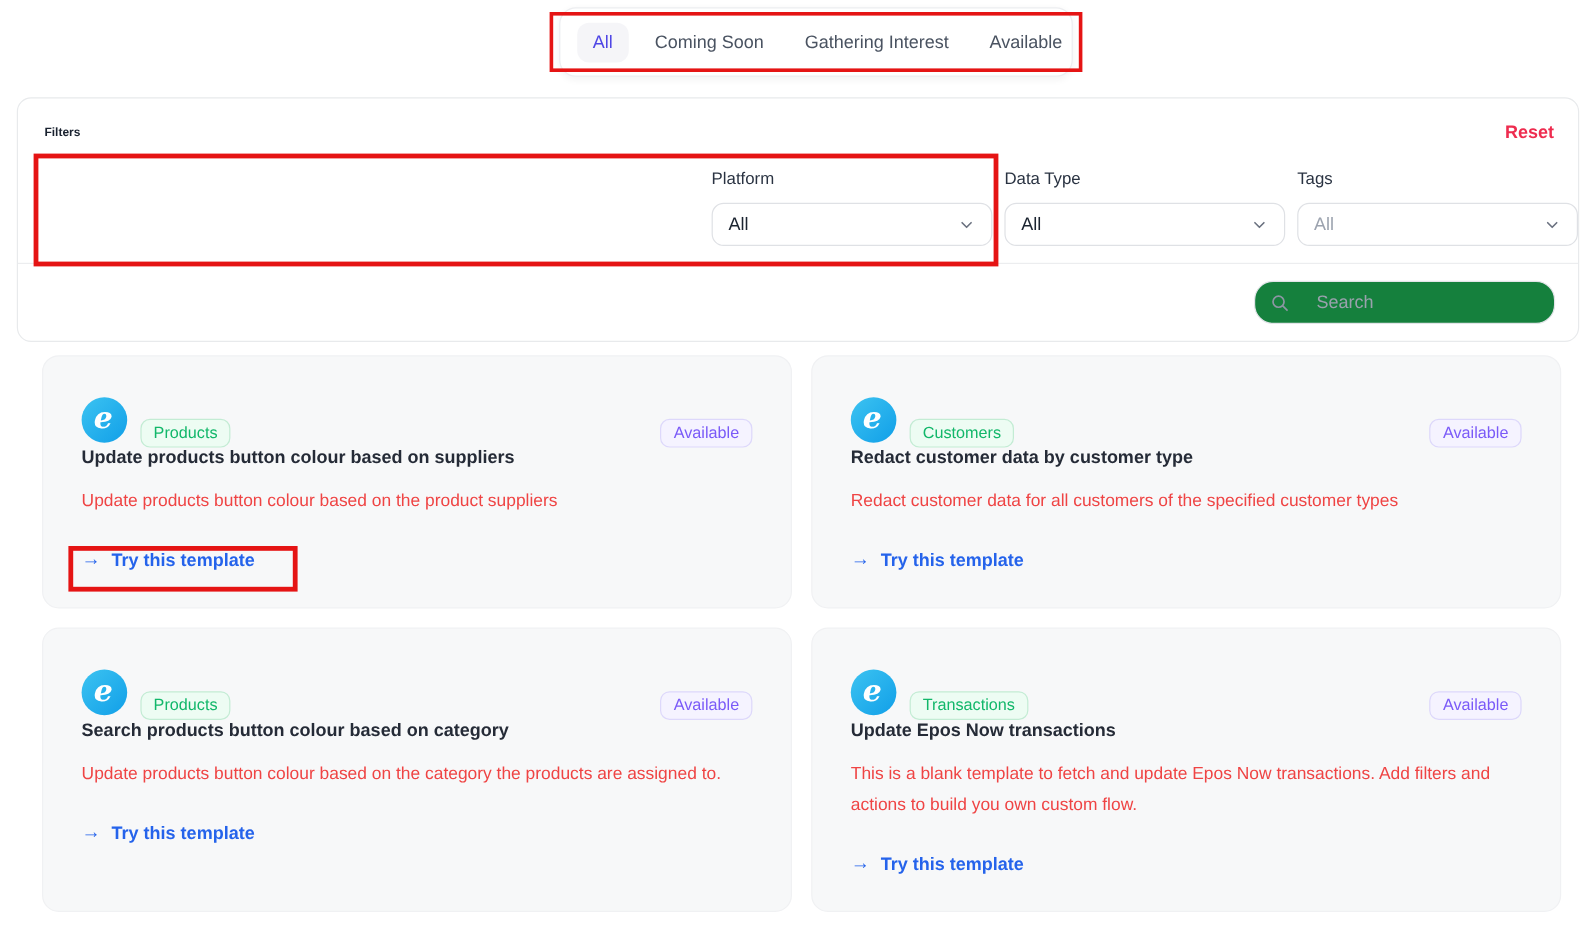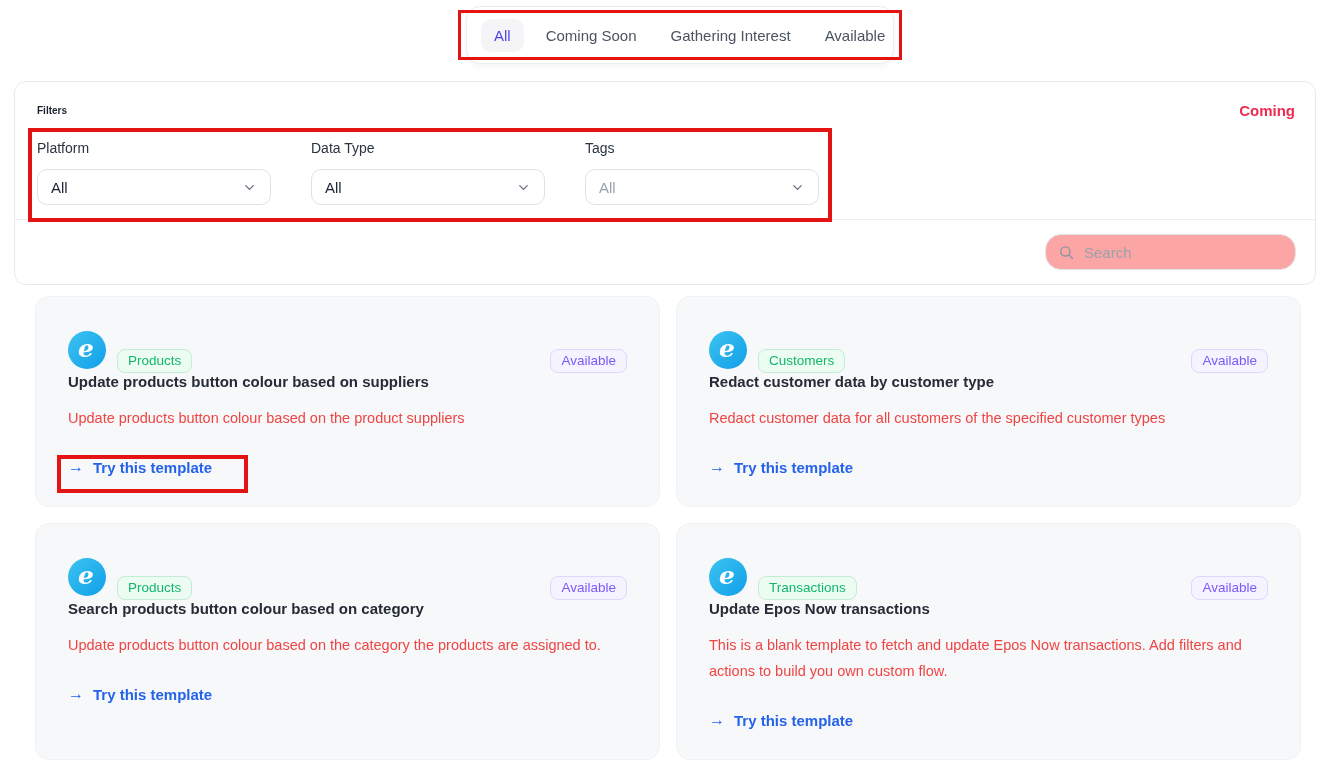--- a/index.html
+++ b/index.html
@@ -36,42 +36,42 @@
     position:absolute; left:14px; top:81px; width:1302px; height:204px;
     background:#ffffff; border:1px solid var(--panel-border); border-radius:12px;
   }
   .panel-header {
     display:flex; align-items:center; justify-content:space-between;
     padding:20px 20px 0 22px;
   }
   .panel-title { font-size:10px; font-weight:700; color:#1a2230; }
   .reset-link { font-size:15px; font-weight:600; color:var(--reset-red); cursor:pointer; }
 
-  .filter-row { display:flex; gap:40px; padding:21px 0 0 22px; }
+  .filter-row { display:flex; gap:10px; padding:21px 0 0 22px;justify-content:flex-end; }
   .filter-field { width:234px; }
   .filter-label { font-size:14px; font-weight:500; color:#2a3342; }
   .select {
     margin-top:13px; height:36px; width:100%;
     background:#fff; border:1px solid #dfe1e5; border-radius:10px;
     display:flex; align-items:center; justify-content:space-between;
     padding:0 13px; cursor:pointer;
   }
   .select-value { font-size:15px; color:#1b2430; }
   .select-value.muted { color:#9ca3af; }
   .chev { display:flex; color:#6b7280; }
 
   .search-row {
     position:absolute; left:0; right:0; bottom:0; height:65px;
     border-top:1px solid #ecedef;
     display:flex; align-items:center; justify-content:flex-end;
     padding-right:19px;
   }
   .search-box {
     width:251px; height:36px; border:1px solid #e2e4e8; border-radius:16px;
-    display:flex; align-items:center; padding:0 12px; gap:9px; background:#fca5a5;
+    display:flex; align-items:center; padding:0 12px; gap:22px; background:#15803d;
   }
   .search-box svg { color:#8c95a3; flex:0 0 auto; }
   .search-input {
     border:none; outline:none; flex:1; font-size:15px;
     font-family:"Liberation Sans", sans-serif; color:#1b2430; background:transparent;
   }
   .search-input::placeholder { color:#9aa1ad; }
 
   
   .cards {
@@ -125,21 +125,21 @@
 <nav class="tabbar">
   <span class="tab active">All</span>
   <span class="tab">Coming Soon</span>
   <span class="tab">Gathering Interest</span>
   <span class="tab">Available</span>
 </nav>
 
 <section class="panel">
   <div class="panel-header">
     <h2 class="panel-title">Filters</h2>
-    <span class="reset-link">Coming</span>
+    <span class="reset-link">Reset</span>
   </div>
 
   <div class="filter-row">
     <div class="filter-field">
       <div class="filter-label">Platform</div>
       <div class="select">
         <span class="select-value">All</span>
         <span class="chev">
           <svg width="15" height="15" viewBox="0 0 24 24" fill="none" stroke="currentColor" stroke-width="2.2" stroke-linecap="round" stroke-linejoin="round">
               <path d="M6 9l6 6 6-6"></path>

